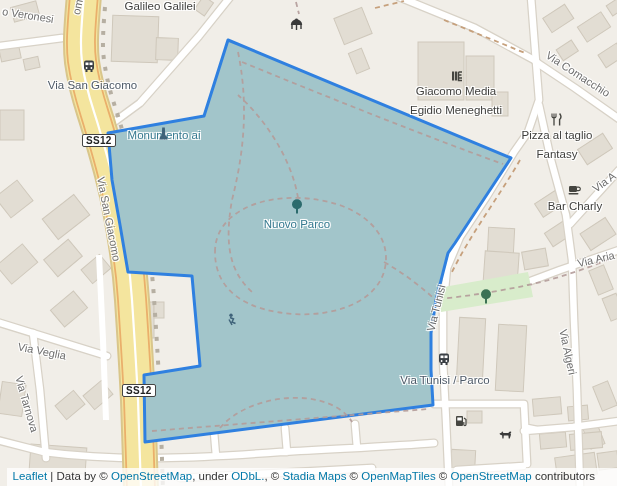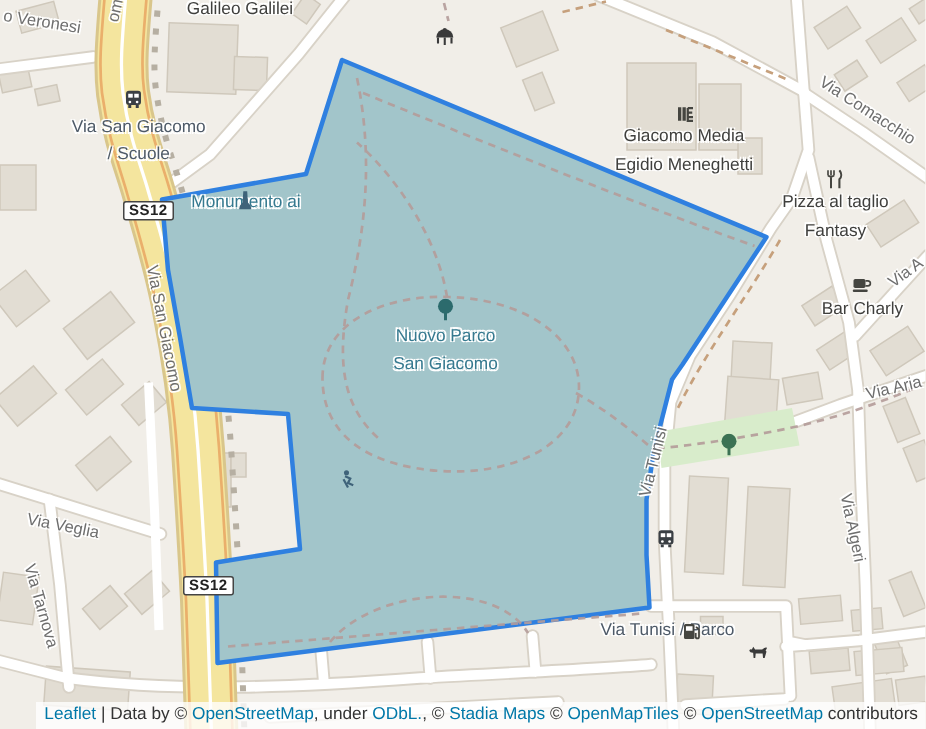--- a/index.html
+++ b/index.html
@@ -13,21 +13,21 @@
       text-shadow:1px 1px 0 #fff,-1px -1px 0 #fff,1px -1px 0 #fff,-1px 1px 0 #fff,0 0 2px #fff;}
   .street{color:#6e6e6e;font-size:11px;}
   .poi{color:#3f3f3d;font-size:11.5px;text-align:center;line-height:19px;}
   .busstop{color:#4e5a68;font-size:11.5px;text-align:center;line-height:18px;}
   .parklbl{color:#35798f;font-size:11.5px;text-align:center;line-height:18.5px;}
   .shield{position:absolute;background:#fff;border:1.4px solid #444;border-radius:2px;
       font-size:10px;font-weight:bold;color:#222;padding:0 3px;line-height:11px;letter-spacing:.3px;}
   .icon{position:absolute;}
   #attrib{
     position:absolute;right:0;bottom:0;height:14px;
-    background:rgba(255,255,255,.78);padding:2px 5px 2px 6px;
+    background:rgba(255,255,255,.78);padding:2px 22px 2px 6px;
     font-size:11.5px;color:#333;white-space:nowrap;line-height:13px;
   }
   #attrib a{color:#0078a8;text-decoration:none;cursor:pointer;}
   .casing use{fill:none;stroke:#d8d2c7;stroke-width:9;stroke-linecap:round;stroke-linejoin:round;}
   .roadfill use{fill:none;stroke:#ffffff;stroke-width:6.5;stroke-linecap:round;stroke-linejoin:round;}
   .bld{fill:#e2ddd3;stroke:#cfc8bb;stroke-width:1;}
 </style>
 </head>
 <body>
 
@@ -192,28 +192,26 @@
   <div>Fantasy</div>
 </div>
 <div class="hl poi" style="left:525px;top:197px;width:100px;">
   <span>Bar Charly</span>
 </div>
 <div class="hl parklbl" style="left:104px;top:126px;width:120px;">
   <div>Monumento ai</div>
 </div>
 <div class="hl parklbl" style="left:237px;top:215px;width:120px;">
   <div>Nuovo Parco</div>
-  <div>San Giacomo</div>
 </div>
 
 <div class="hl busstop" style="left:30px;top:76px;width:125px;">
   <div>Via San Giacomo</div>
-  <div>/ Scuole</div>
-</div>
-<div class="hl busstop" style="left:375px;top:371px;width:140px;margin-top:40px;">
+</div>
+<div class="hl busstop" style="left:375px;top:371px;width:140px;">
   <span>Via Tunisi / Parco</span>
 </div>
 
 <div class="icon" style="left:83px;top:60px;">
   <svg width="12" height="12">
         <rect x="1" y="0.5" width="10" height="9.5" rx="2" fill="#3a3f44"></rect>
   <rect x="2.5" y="2.5" width="3" height="2.6" fill="#fff"></rect>
         <rect x="6.5" y="2.5" width="3" height="2.6" fill="#fff"></rect>
   <circle cx="3.6" cy="8" r="0.9" fill="#fff"></circle>
         <circle cx="8.4" cy="8" r="0.9" fill="#fff"></circle>

